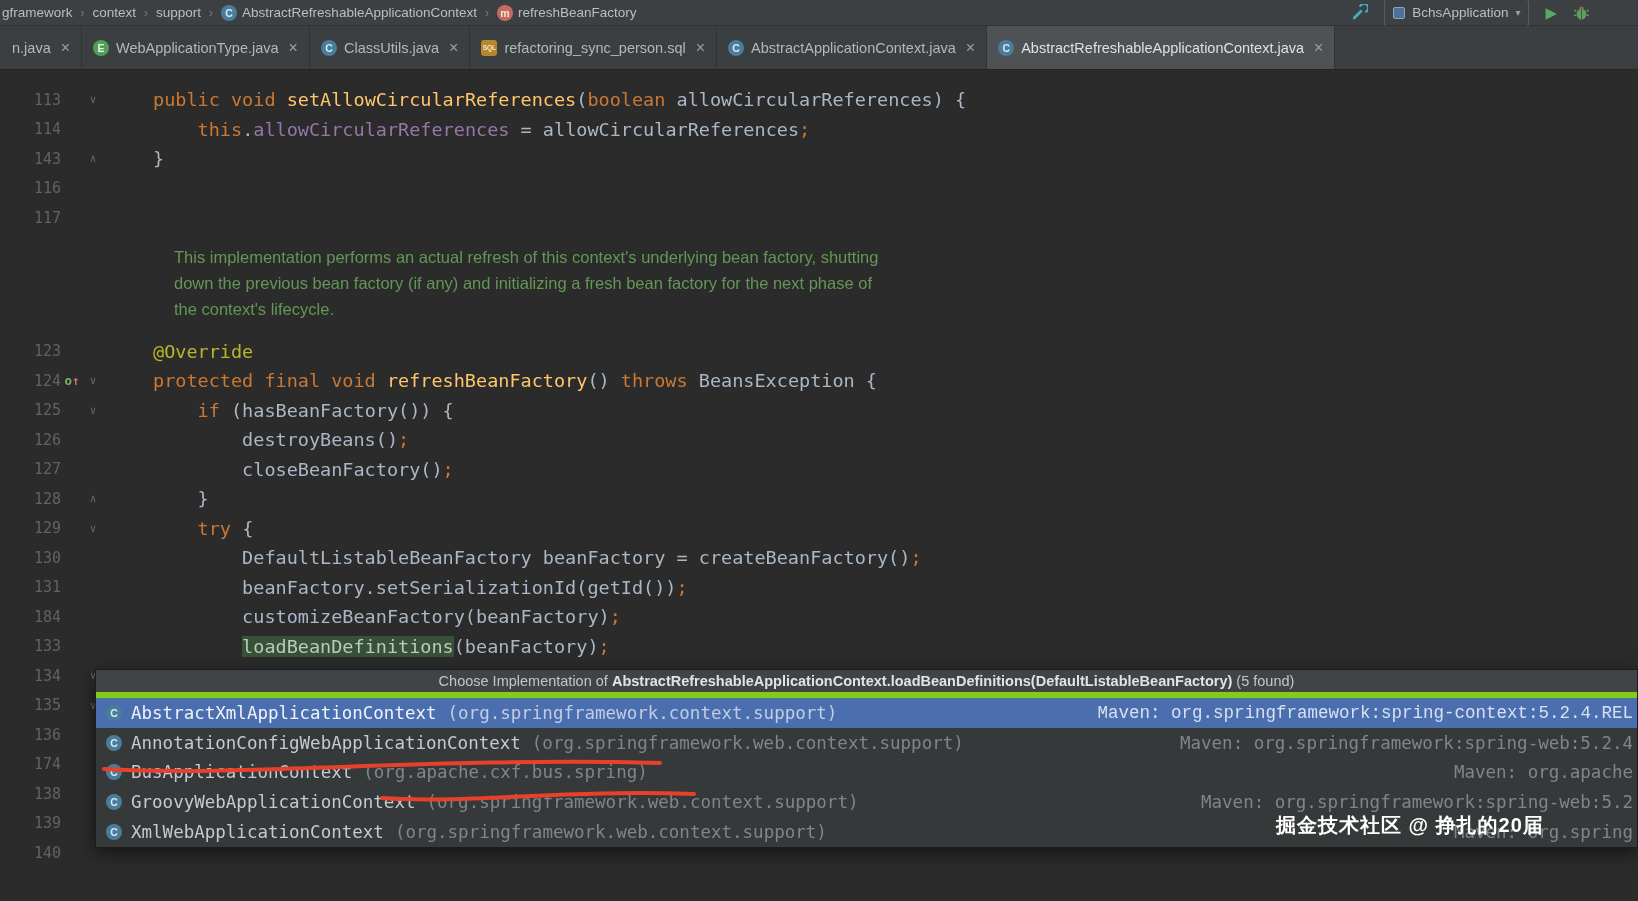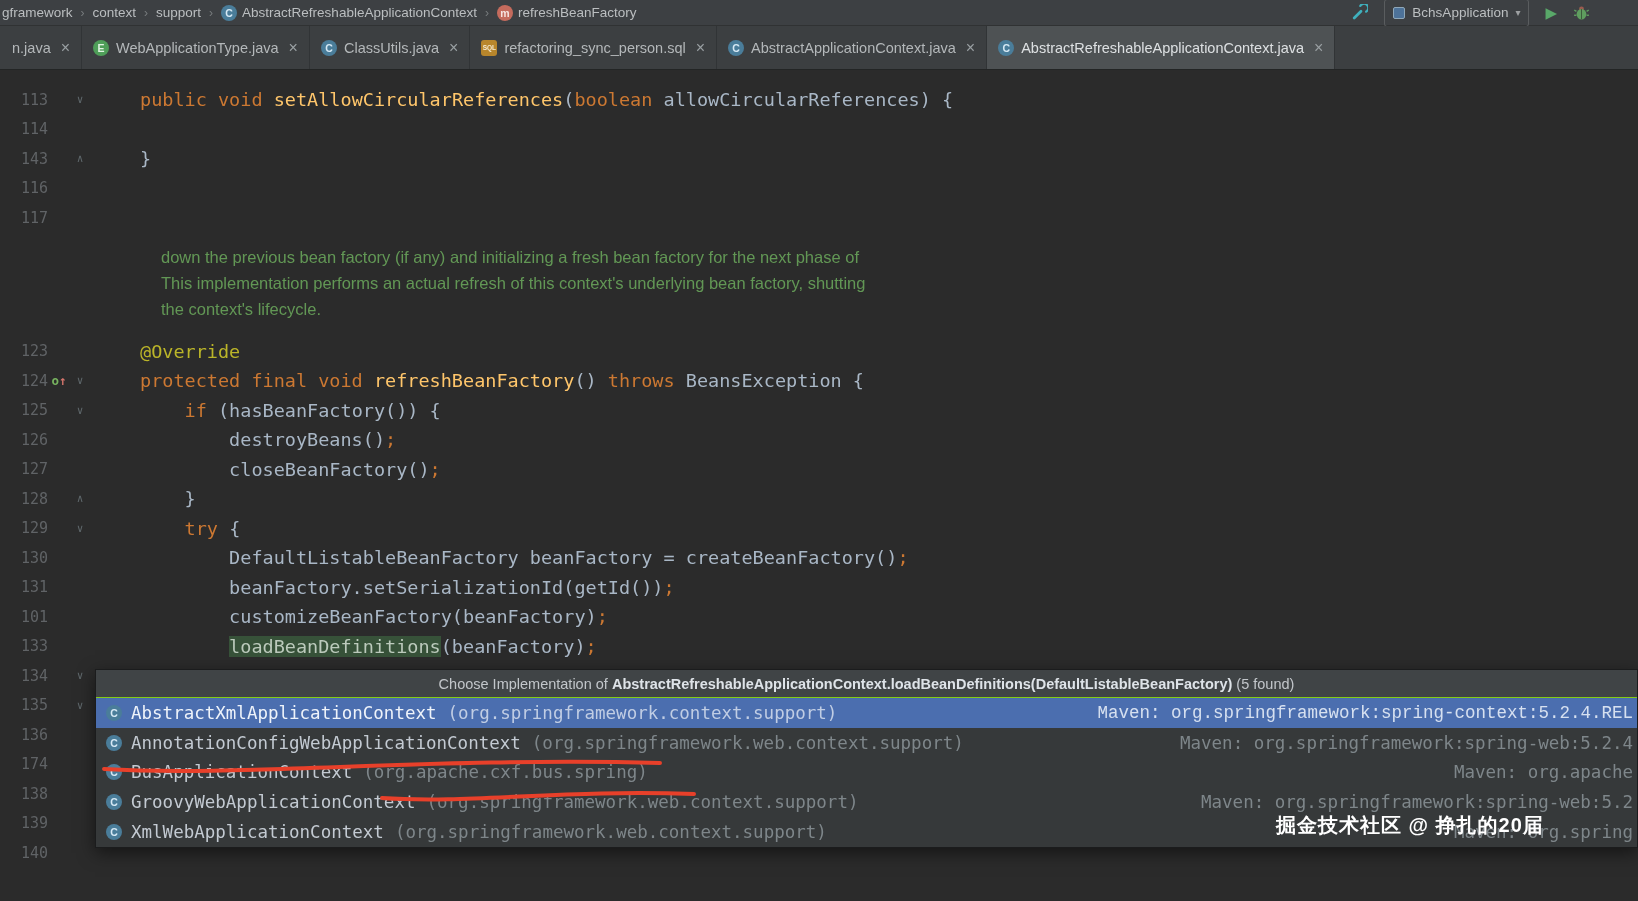--- a/index.html
+++ b/index.html
@@ -28,36 +28,36 @@
   .tab{display:flex;align-items:center;gap:7px;padding:0 11px;border-right:1px solid #313436;color:#b4b8ba;font-size:14.5px;cursor:default;white-space:nowrap;}
   .tab:first-child{padding-left:12px;}
   .tab.active{background:#4e5254;color:#dde0e2;}
   .tab-close{color:#9aa0a3;font-size:16px;margin-left:3px;line-height:1;}
 
   
   .editor{position:absolute;left:0;top:70px;width:100%;height:831px;background:#2b2b2b;font-family:"DejaVu Sans Mono",monospace;}
   #editor-rows{padding-top:15px;}
   .erow{display:flex;height:29.5px;align-items:center;}
   .erow.doc{height:26px;}
-  .gutter{width:95px;flex:none;display:flex;align-items:center;height:100%;}
+  .gutter{width:95px;flex:none;display:flex;align-items:center;height:100%;margin-left:13px;}
   .lnum{width:48px;text-align:right;color:#606366;font-size:15px;}
   .ovr{width:22px;text-align:center;font-size:12.5px;}
   .ovr i{color:#77b25f;font-style:normal;font-weight:bold;}
   .ovr b{color:#d5756c;font-weight:bold;}
   .fold{width:20px;text-align:center;color:#5f686c;font-size:11px;}
   .code{white-space:pre;padding-left:45px;font-size:18.5px;color:#a9b7c6;}
   .dcode{white-space:pre;padding-left:66px;font-family:"Liberation Sans",sans-serif;font-size:16.5px;color:#629755;}
   .spacer{width:100%;}
   .c-kw{color:#cc7832;} .c-decl{color:#ffc66b;} .c-plain{color:#a9b7c6;}
   .c-field{color:#9876aa;} .c-ann{color:#bbb529;} .c-semi{color:#cc7832;}
   .c-hl{color:#bccabc;background:#375239;}
 
   
   .popup{position:absolute;left:95px;top:669px;width:1543px;background:#36393a;border:1px solid #1b1c1d;box-shadow:0 5px 16px rgba(0,0,0,.5);z-index:5;}
-  .popup-header{height:28px;display:flex;align-items:center;justify-content:center;background:#404446;border-bottom:1px solid #84cc16;
+  .popup-header{height:28px;display:flex;align-items:center;justify-content:center;background:#404446;border-bottom:6px solid #84cc16;
                 color:#c2c6ca;font-size:14.5px;white-space:pre;}
   .popup-header b{color:#dee3e8;}
   .prow{height:29.8px;display:flex;align-items:center;padding:0 4px 0 10px;font-family:"DejaVu Sans Mono",monospace;font-size:17.5px;overflow:hidden;}
   .prow.selected{background:#4b6eaf;}
   .pi-name{color:#c3cad2;margin-left:9px;white-space:pre;}
   .pi-pkg{color:#7e868a;margin-left:11px;white-space:pre;}
   .pi-loc{margin-left:auto;color:#7e868a;white-space:pre;padding-left:20px;}
   .prow.selected .pi-name{color:#eef3fa;}
   .prow.selected .pi-pkg{color:#c0cde4;}
   .prow.selected .pi-loc{color:#d6e0f0;font-family:Liberation Mono, monospace;}
@@ -159,20 +159,21 @@
             <span class="fold">∨</span>
           </div>
           <div class="code"><span class="c-kw">public </span><span class="c-kw">void </span><span class="c-decl">setAllowCircularReferences</span><span class="c-plain">(</span><span class="c-kw">boolean </span><span class="c-plain">allowCircularReferences) {</span></div>
         </div>
         <div class="erow">
           <div class="gutter">
             <span class="lnum">114</span>
             <span class="ovr"></span>
             <span class="fold"></span>
           </div>
+          <div class="code"><span class="c-plain">    </span><span class="c-kw">this</span><span class="c-plain">.</span><span class="c-field">allowCircularReferences</span><span class="c-plain"> = allowCircularReferences</span><span class="c-semi">;</span></div>
         </div>
         <div class="erow">
           <div class="gutter">
             <span class="lnum">143</span>
             <span class="ovr"></span>
             <span class="fold">∧</span>
           </div>
           <div class="code"><span class="c-plain">}</span></div>
         </div>
         <div class="erow">
@@ -191,29 +192,29 @@
           </div>
           <div class="code"></div>
         </div>
         <div class="spacer" style="height: 12px;"></div>
         <div class="erow doc">
           <div class="gutter">
             <span class="lnum"></span>
             <span class="ovr"></span>
             <span class="fold"></span>
           </div>
+          <div class="dcode">This implementation performs an actual refresh of this context's underlying bean factory, shutting</div>
+        </div>
+        <div class="erow doc">
+          <div class="gutter">
+            <span class="lnum"></span>
+            <span class="ovr"></span>
+            <span class="fold"></span>
+          </div>
           <div class="dcode">down the previous bean factory (if any) and initializing a fresh bean factory for the next phase of</div>
-        </div>
-        <div class="erow doc">
-          <div class="gutter">
-            <span class="lnum"></span>
-            <span class="ovr"></span>
-            <span class="fold"></span>
-          </div>
-          <div class="dcode">This implementation performs an actual refresh of this context's underlying bean factory, shutting</div>
         </div>
         <div class="erow doc">
           <div class="gutter">
             <span class="lnum"></span>
             <span class="ovr"></span>
             <span class="fold"></span>
           </div>
           <div class="dcode">the context's lifecycle.</div>
         </div>
         <div class="spacer" style="height: 14px;"></div>
@@ -284,21 +285,21 @@
         <div class="erow">
           <div class="gutter">
             <span class="lnum">131</span>
             <span class="ovr"></span>
             <span class="fold"></span>
           </div>
           <div class="code"><span class="c-plain">        beanFactory.setSerializationId(getId())</span><span class="c-semi">;</span></div>
         </div>
         <div class="erow">
           <div class="gutter">
-            <span class="lnum">101</span>
+            <span class="lnum">184</span>
             <span class="ovr"></span>
             <span class="fold"></span>
           </div>
           <div class="code"><span class="c-plain">        customizeBeanFactory(beanFactory)</span><span class="c-semi">;</span></div>
         </div>
         <div class="erow">
           <div class="gutter">
             <span class="lnum">133</span>
             <span class="ovr"></span>
             <span class="fold"></span>

